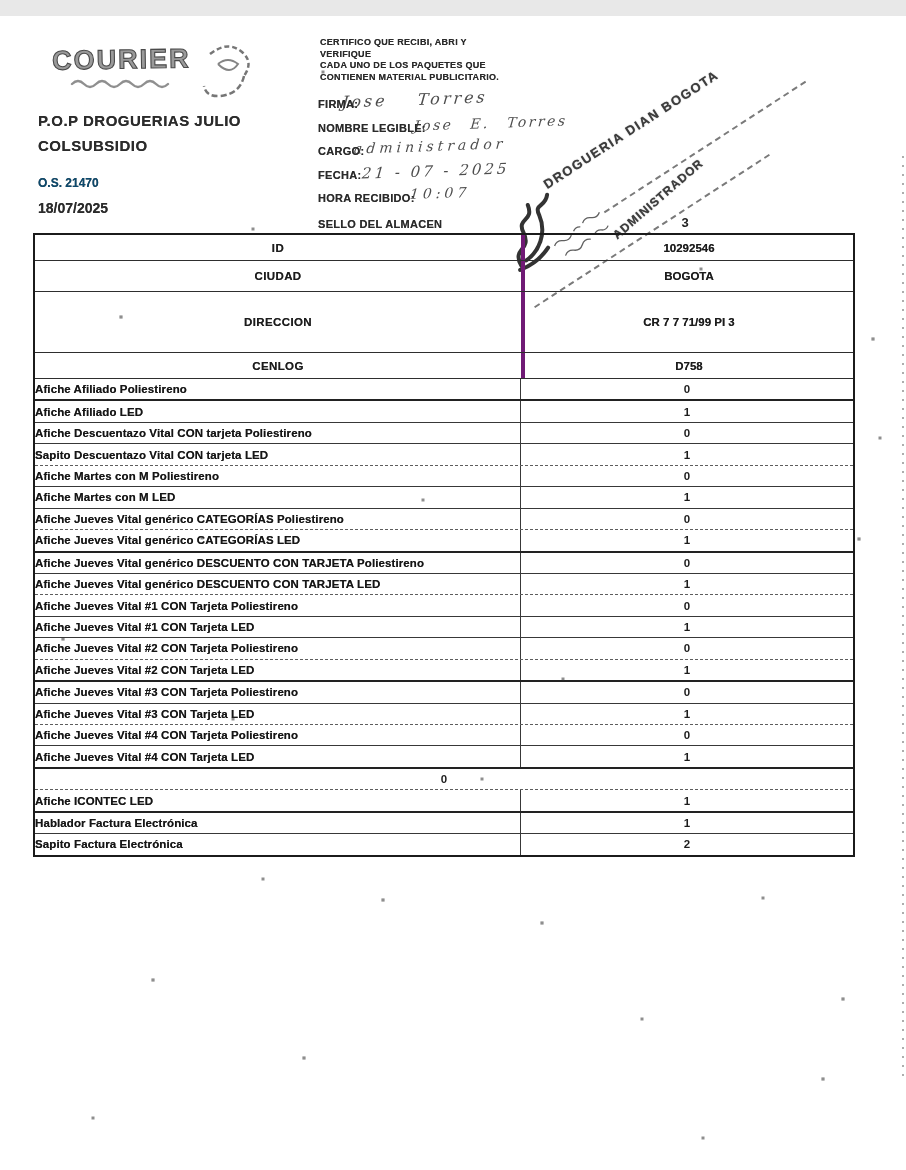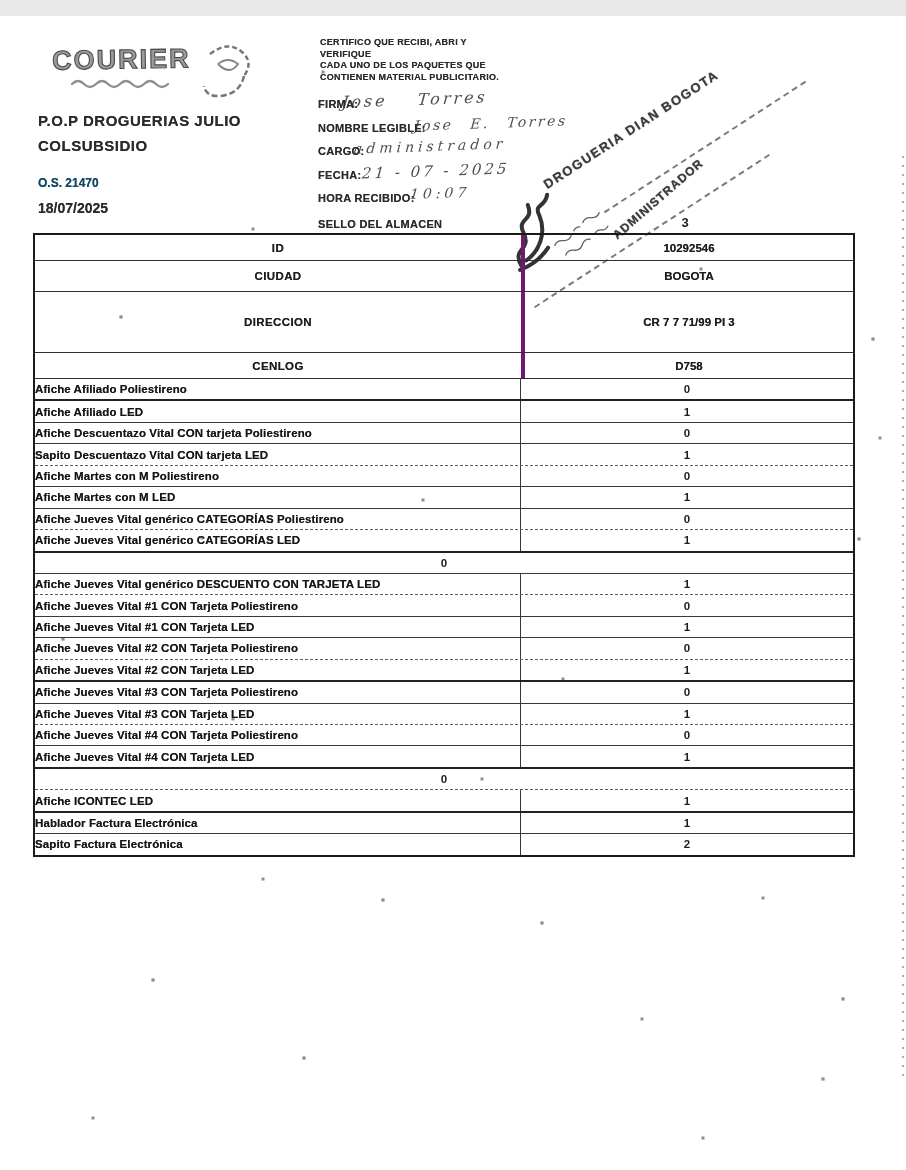--- a/index.html
+++ b/index.html
@@ -188,20 +188,21 @@
         </div>
         <div class="item-row">
           <div class="item-label">Afiche Jueves Vital genérico CATEGORÍAS Poliestireno</div>
           <div class="item-qty">0</div>
         </div>
         <div class="item-row">
           <div class="item-label">Afiche Jueves Vital genérico CATEGORÍAS LED</div>
           <div class="item-qty">1</div>
         </div>
         <div class="item-row">
+          <div class="item-label">Afiche Jueves Vital genérico DESCUENTO CON TARJETA Poliestireno</div>
           <div class="item-qty">0</div>
         </div>
         <div class="item-row">
           <div class="item-label">Afiche Jueves Vital genérico DESCUENTO CON TARJETA LED</div>
           <div class="item-qty">1</div>
         </div>
         <div class="item-row">
           <div class="item-label">Afiche Jueves Vital #1 CON Tarjeta Poliestireno</div>
           <div class="item-qty">0</div>
         </div>

